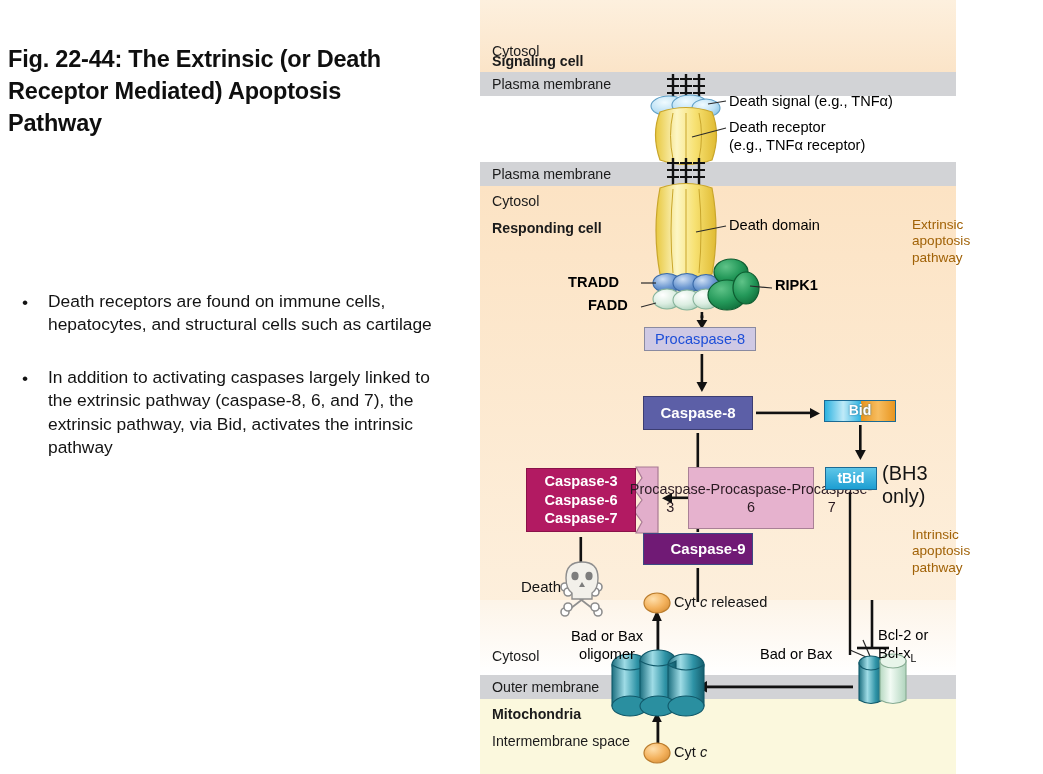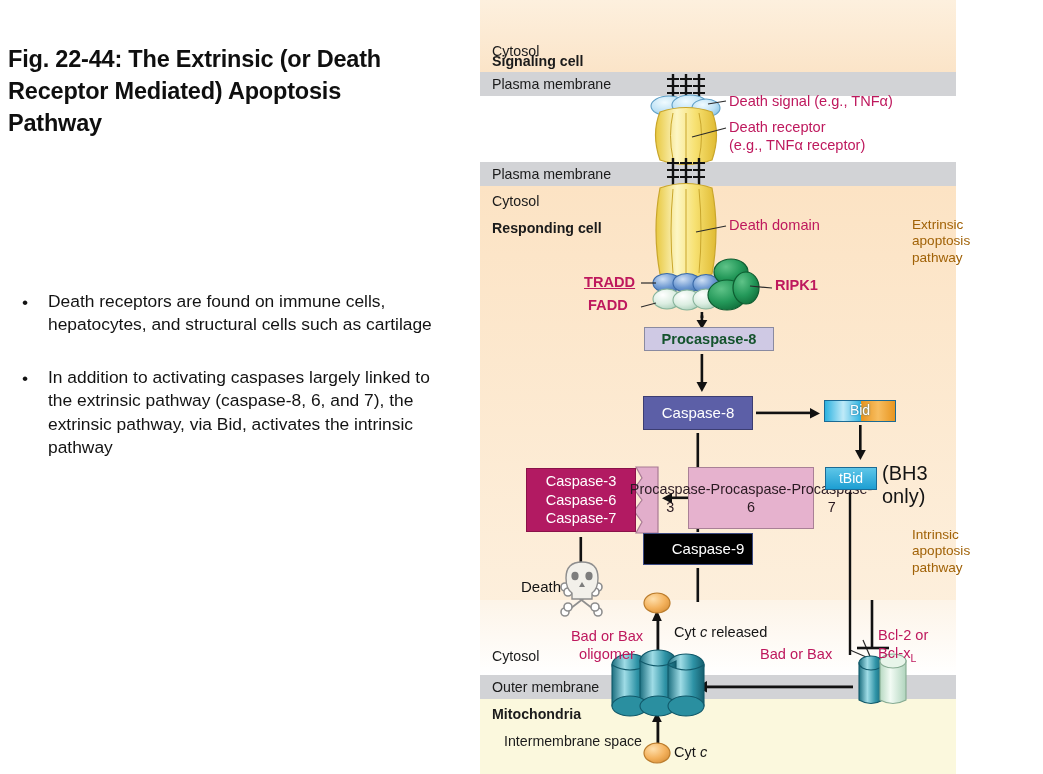--- a/index.html
+++ b/index.html
@@ -46,40 +46,40 @@
   }
   .bandlabel.b{font-weight:bold;}
 
   
   .pathcap{
     position:absolute;font-size:13.6px;line-height:1.21;color:#a16207;
     white-space:pre-line;left:432px;
   }
 
   
-  .anno{position:absolute;font-size:14.6px;color:#be185d;white-space:pre-line;line-height:1.2;}
+  .anno{position:absolute;font-size:14.6px;color:#000000;white-space:pre-line;line-height:1.2;}
 
   
   .nodebox{
     position:absolute;box-sizing:border-box;
     display:flex;align-items:center;justify-content:center;
-    font-size:15px;font-weight:normal;text-align:center;line-height:1.12;
+    font-size:15px;font-weight:bold;text-align:center;line-height:1.12;
   }
   #procaspase8{
-    left:164px;top:327px;width:130px;height:24px;
-    background:#cfc9e4;border:1.3px solid #8a8aa0;color:#14532d;
-    font-weight:bold;font-size:14.6px;
+    left:164px;top:327px;width:112px;height:24px;
+    background:#cfc9e4;border:1.3px solid #8a8aa0;color:#1d4ed8;
+    font-weight:normal;font-size:14.6px;
   }
   #caspase8{
     left:163px;top:396px;width:110px;height:34px;
     background:#5c5fa7;border:1.3px solid #3c3d72;color:#ffffff;
   }
   #caspase9{
     left:163px;top:533px;width:110px;height:32px;
-    background:#000000;border:1.3px solid #3c4a82;color:#ffffff;padding-left:20px;
+    background:#701a75;border:1.3px solid #3c4a82;color:#ffffff;padding-left:20px;
   }
   #caspase367{
     left:46px;top:468px;width:110px;height:64px;
     background:#b21a62;border:1.3px solid #8a1249;color:#ffffff;
     flex-direction:column;font-size:14.6px;
   }
   #caspase367 span{display:block;line-height:1.28;}
   #procaspase367{
     left:208px;top:467px;width:126px;height:62px;
     background:#e6b2ce;border:1.3px solid #a98096;color:#2a1a22;
@@ -137,21 +137,21 @@
 
   <div class="bandlabel b" style="left:12px;top:5px;margin-top:48px;">Signaling cell</div>
   <div class="bandlabel" style="left:12px;top:43px;">Cytosol</div>
   <div class="bandlabel" style="left:12px;top:76px;">Plasma membrane</div>
   <div class="bandlabel" style="left:12px;top:166px;">Plasma membrane</div>
   <div class="bandlabel" style="left:12px;top:193px;">Cytosol</div>
   <div class="bandlabel b" style="left:12px;top:220px;">Responding cell</div>
   <div class="bandlabel" style="left:12px;top:648px;">Cytosol</div>
   <div class="bandlabel" style="left:12px;top:679px;">Outer membrane</div>
   <div class="bandlabel b" style="left:12px;top:706px;">Mitochondria</div>
-  <div class="bandlabel" style="left:12px;top:733px;margin-left:12px;">Intermembrane space</div>
+  <div class="bandlabel" style="left:12px;top:733px;">Intermembrane space</div>
 
   <div class="pathcap" style="top:217px;">Extrinsic
 apoptosis
 pathway</div>
   <div class="pathcap" style="top:527px;">Intrinsic
 apoptosis
 pathway</div>
 
   <svg style="position:absolute;left:0;top:0;width:476px;height:774px;pointer-events:none;" viewBox="0 0 476 774">
     <defs>
@@ -378,31 +378,31 @@
       <ellipse cx="391" cy="663" rx="12" ry="7" fill="url(#gTeal)" stroke="#11596a" stroke-width="1.1"></ellipse>
       <path d="M400 661 L400 700 q13 7 26 0 L426 661 q-13 7 -26 0 z" fill="url(#gPaleG)" stroke="#86ab92" stroke-width="1.1"></path>
       <ellipse cx="413" cy="661" rx="13" ry="7" fill="#e8f5ea" stroke="#86ab92" stroke-width="1.1"></ellipse>
     </g>
   </svg>
 
   <div class="anno" style="left:249px;top:93px;">Death signal (e.g., TNFα)</div>
   <div class="anno" style="left:249px;top:119px;">Death receptor
 (e.g., TNFα receptor)</div>
   <div class="anno" style="left:249px;top:217px;">Death domain</div>
-  <div class="anno" style="left:104px;top:274px;font-weight:bold;text-decoration:underline;">TRADD</div>
+  <div class="anno" style="left:88px;top:274px;font-weight:bold;">TRADD</div>
   <div class="anno" style="left:108px;top:297px;font-weight:bold;">FADD</div>
   <div class="anno" style="left:295px;top:277px;font-weight:bold;">RIPK1</div>
 
   <div class="anno" style="left:72px;top:628px;text-align:center;width:110px;">Bad or Bax
 oligomer</div>
   <div class="anno" style="left:280px;top:646px;">Bad or Bax</div>
   <div class="anno" style="left:398px;top:627px;"><span>Bcl-2 or
 Bcl-x</span><sub style="font-size:10.5px;">L</sub></div>
 
-  <div class="cytc-label" style="left:194px;top:624px;"><span>Cyt </span><i>c</i><span> released</span></div>
+  <div class="cytc-label" style="left:194px;top:594px;"><span>Cyt </span><i>c</i><span> released</span></div>
   <div class="cytc-label" style="left:194px;top:744px;"><span>Cyt </span><i>c</i></div>
 
   <div class="death-label">Death</div>
 
   <div class="nodebox" id="procaspase8">Procaspase-8</div>
   <div class="nodebox" id="caspase8">Caspase-8</div>
   <div class="nodebox" id="caspase9">Caspase-9</div>
 
   <div class="nodebox" id="caspase367">
     <span>Caspase-3</span>

